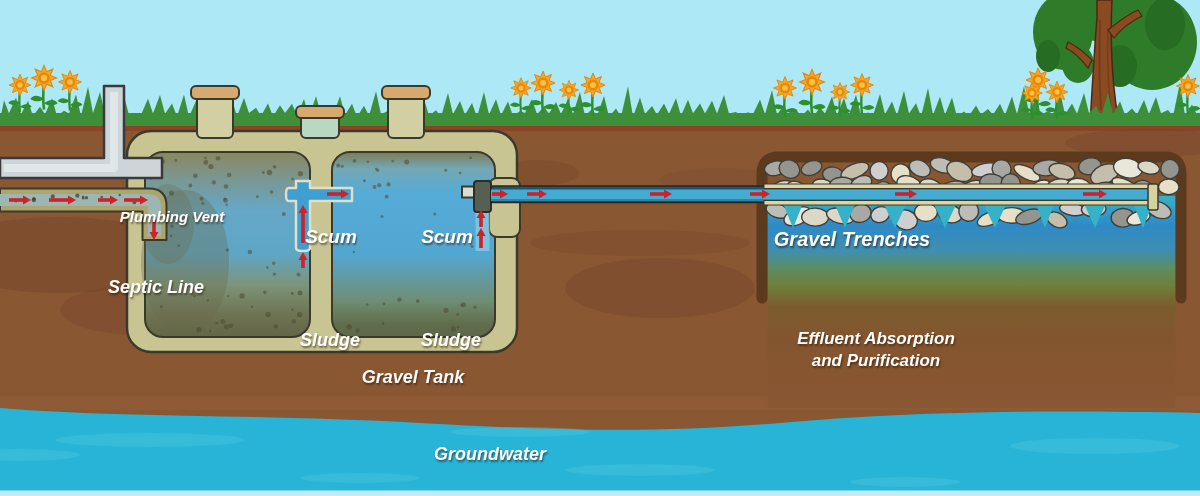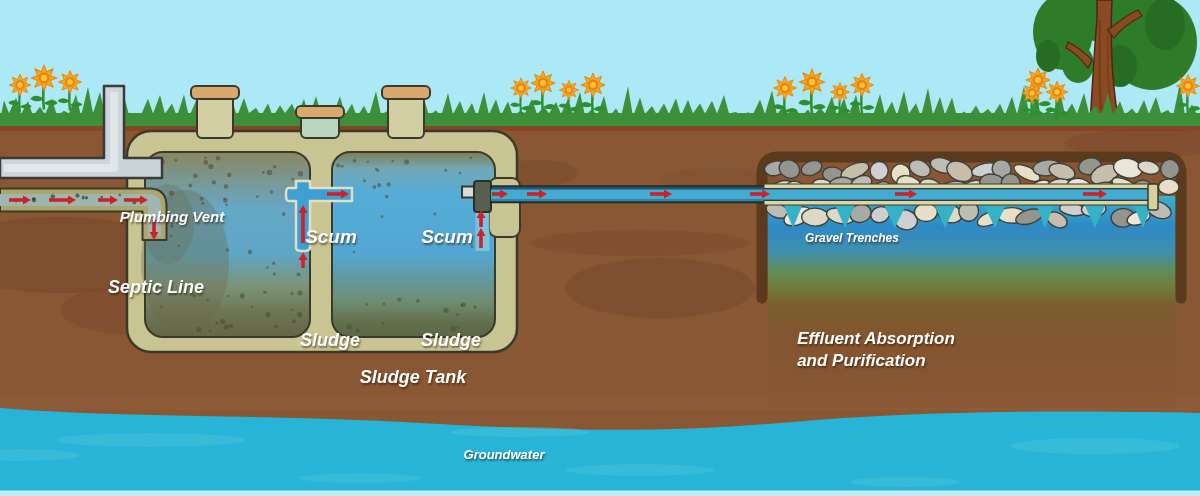--- a/index.html
+++ b/index.html
@@ -2,21 +2,21 @@
 <html><head>
 <meta charset="utf-8">
 <style>
   html,body{margin:0;padding:0;background:#222;}
   .scene{position:relative;width:1200px;height:496px;overflow:hidden;background:#ade8f7;
          font-family:"Liberation Sans",sans-serif;}
   .scene svg{position:absolute;left:0;top:0;}
   .lbl{position:absolute;color:#fff;font-style:italic;font-weight:bold;
        font-family:"Liberation Sans",sans-serif;
        text-shadow:1px 2px 2px rgba(40,20,0,.55);
-       white-space:pre-line;line-height:1.3;
+       white-space:pre-line;text-align:center;line-height:1.3;
        transform:translate(-50%,-50%);pointer-events:none;}
 </style>
 </head>
 <body>
 
 <div class="scene">
   <svg id="art" width="1200" height="496" viewBox="0 0 1200 496">
     <defs>
       <linearGradient id="g1" x1="0" y1="0" x2="0" y2="1">
         <stop offset="0" stop-color="#8b8760"></stop>
@@ -489,18 +489,18 @@
         <polygon points="154,240 149.5,232 158.5,232" fill="#cc2229"></polygon>
       </g>
   </svg>
 
   <span class="lbl" style="left:172px;top:217px;font-size:15px">Plumbing Vent</span>
   <span class="lbl" style="left:156px;top:288px;font-size:18px">Septic Line</span>
   <span class="lbl" style="left:331px;top:237px;font-size:19px">Scum</span>
   <span class="lbl" style="left:447px;top:237px;font-size:19px">Scum</span>
   <span class="lbl" style="left:330px;top:341px;font-size:18px">Sludge</span>
   <span class="lbl" style="left:451px;top:341px;font-size:18px">Sludge</span>
-  <span class="lbl" style="left:413px;top:378px;font-size:18px">Sludge Tank</span>
-  <span class="lbl" style="left:852px;top:239px;font-size:12px">Gravel Trenches</span>
+  <span class="lbl" style="left:413px;top:378px;font-size:18px">Gravel Tank</span>
+  <span class="lbl" style="left:852px;top:239px;font-size:20px">Gravel Trenches</span>
   <span class="lbl" style="left:876px;top:350px;font-size:17px">Effluent Absorption
 and Purification</span>
-  <span class="lbl" style="left:504px;top:455px;font-size:13px">Groundwater</span>
+  <span class="lbl" style="left:490px;top:455px;font-size:18px">Groundwater</span>
 </div>
 
 </body></html>

